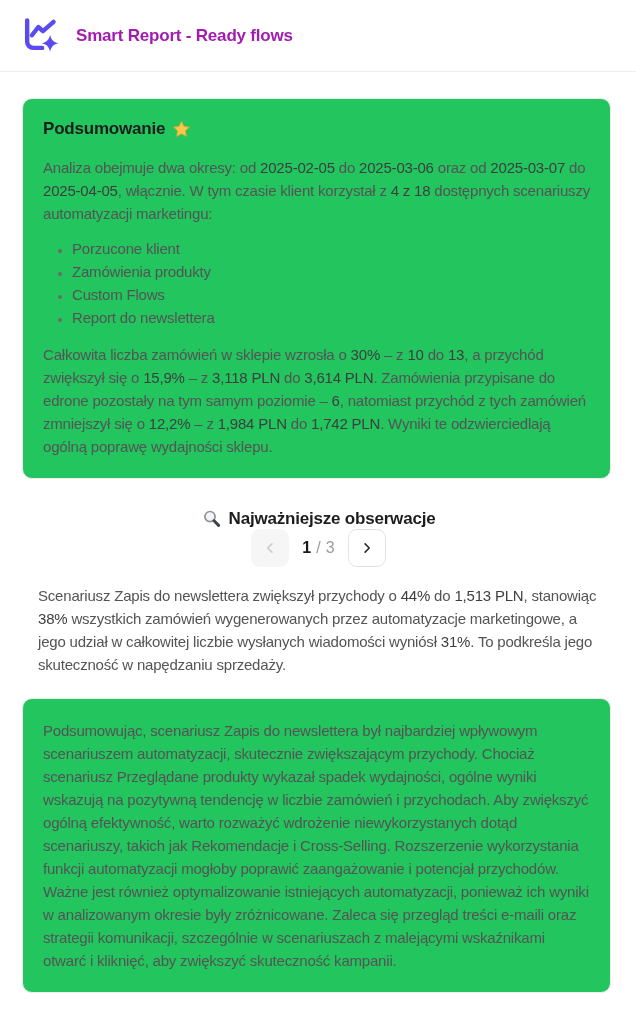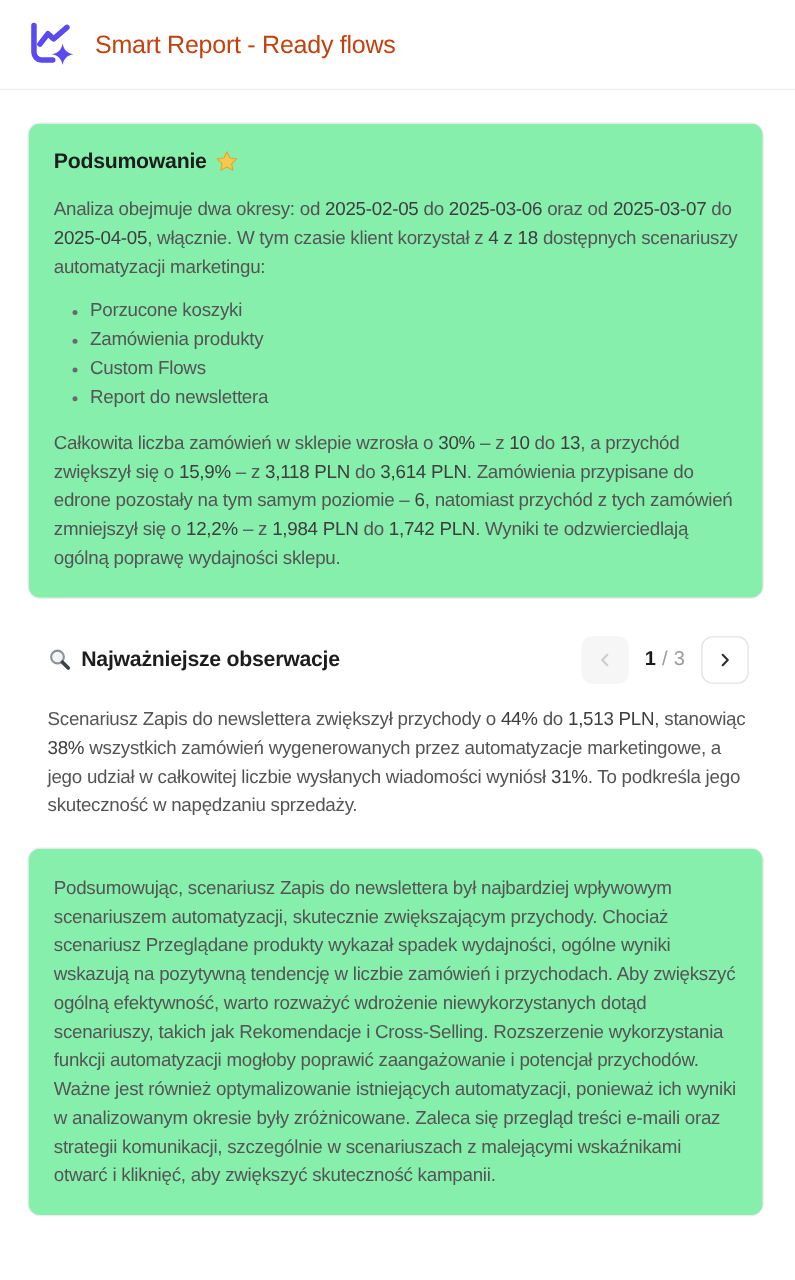--- a/index.html
+++ b/index.html
@@ -17,31 +17,31 @@
   
   .app-header {
     display: flex;
     align-items: center;
     gap: 14px;
     padding: 14px 24px 13px 18px;
     border-bottom: 1px solid #eeeeee;
   }
   .logo-wrap { width: 44px; height: 44px; display: flex; align-items: center; justify-content: center; }
   .page-title {
-    font-size: 20px;
-    font-weight: 400;
-    color: #c2410c;
+    font-size: 17px;
+    font-weight: 700;
+    color: #a21caf;
     letter-spacing: -0.2px;
   }
 
   
   .main { padding: 26px 25px 30px 22px; }
 
   .card {
-    background: #86efac;
+    background: #22c55e;
     border: 1px solid #ececec;
     border-radius: 10px;
     padding: 20px;
   }
   .card-title, .section-title {
     font-size: 17px;
     font-weight: 700;
     color: #1d1d1d;
     letter-spacing: -0.2px;
     display: flex;
@@ -68,20 +68,21 @@
   }
   .bullet-list li::marker { color: #6a6a6a; font-size: 12px; }
 
   
   .obs-section { margin: 30px 0 22px 0; padding: 0 12px 0 16px; }
   .obs-header {
     display: flex;
     align-items: center;
     justify-content: space-between;
     margin-bottom: 17px;
+    flex-direction: column;
   }
   .pager { display: flex; align-items: center; gap: 13px; }
   .pager-btn {
     width: 38px; height: 38px;
     border-radius: 9px;
     display: flex; align-items: center; justify-content: center;
     background: #ffffff;
     border: 1px solid #e3e3e3;
     color: #2e2e2e;
     cursor: pointer;
@@ -118,21 +119,21 @@
     <h2 class="card-title">
       <span>Podsumowanie</span>
       <span class="emoji-icon">
         <svg width="19" height="19" viewBox="0 0 18 18" aria-hidden="true">
           <path d="M9 1.4 L11.25 6.05 L16.4 6.75 L12.65 10.3 L13.55 15.4 L9 12.95 L4.45 15.4 L5.35 10.3 L1.6 6.75 L6.75 6.05 Z" fill="#f6c84c" stroke="#e3a832" stroke-width="0.9" stroke-linejoin="round"></path>
         </svg>
       </span>
     </h2>
     <p class="body-text"><span>Analiza obejmuje dwa okresy: od </span><span class="b">2025-02-05</span><span> do </span><span class="b">2025-03-06</span><span> oraz od </span><span class="b">2025-03-07</span><span> do </span><span class="b">2025-04-05</span><span>, włącznie. W tym czasie klient korzystał z </span><span class="b">4 z 18</span><span> dostępnych scenariuszy automatyzacji marketingu:</span></p>
     <ul class="bullet-list">
-        <li>Porzucone koszyki</li>
+        <li>Porzucone klient</li>
         <li>Zamówienia produkty</li>
         <li>Custom Flows</li>
         <li>Report do newslettera</li>
       </ul>
     <p class="body-text"><span>Całkowita liczba zamówień w sklepie wzrosła o </span><span class="b">30%</span><span> – z </span><span class="b">10</span><span> do </span><span class="b">13</span><span>, a przychód zwiększył się o </span><span class="b">15,9%</span><span> – z </span><span class="b">3,118 PLN</span><span> do </span><span class="b">3,614 PLN</span><span>. Zamówienia przypisane do edrone pozostały na tym samym poziomie – </span><span class="b">6</span><span>, natomiast przychód z tych zamówień zmniejszył się o </span><span class="b">12,2%</span><span> – z </span><span class="b">1,984 PLN</span><span> do </span><span class="b">1,742 PLN</span><span>. Wyniki te odzwierciedlają ogólną poprawę wydajności sklepu.</span></p>
   </section>
 
   <section class="obs-section">
     <div class="obs-header">
       <h2 class="section-title">

